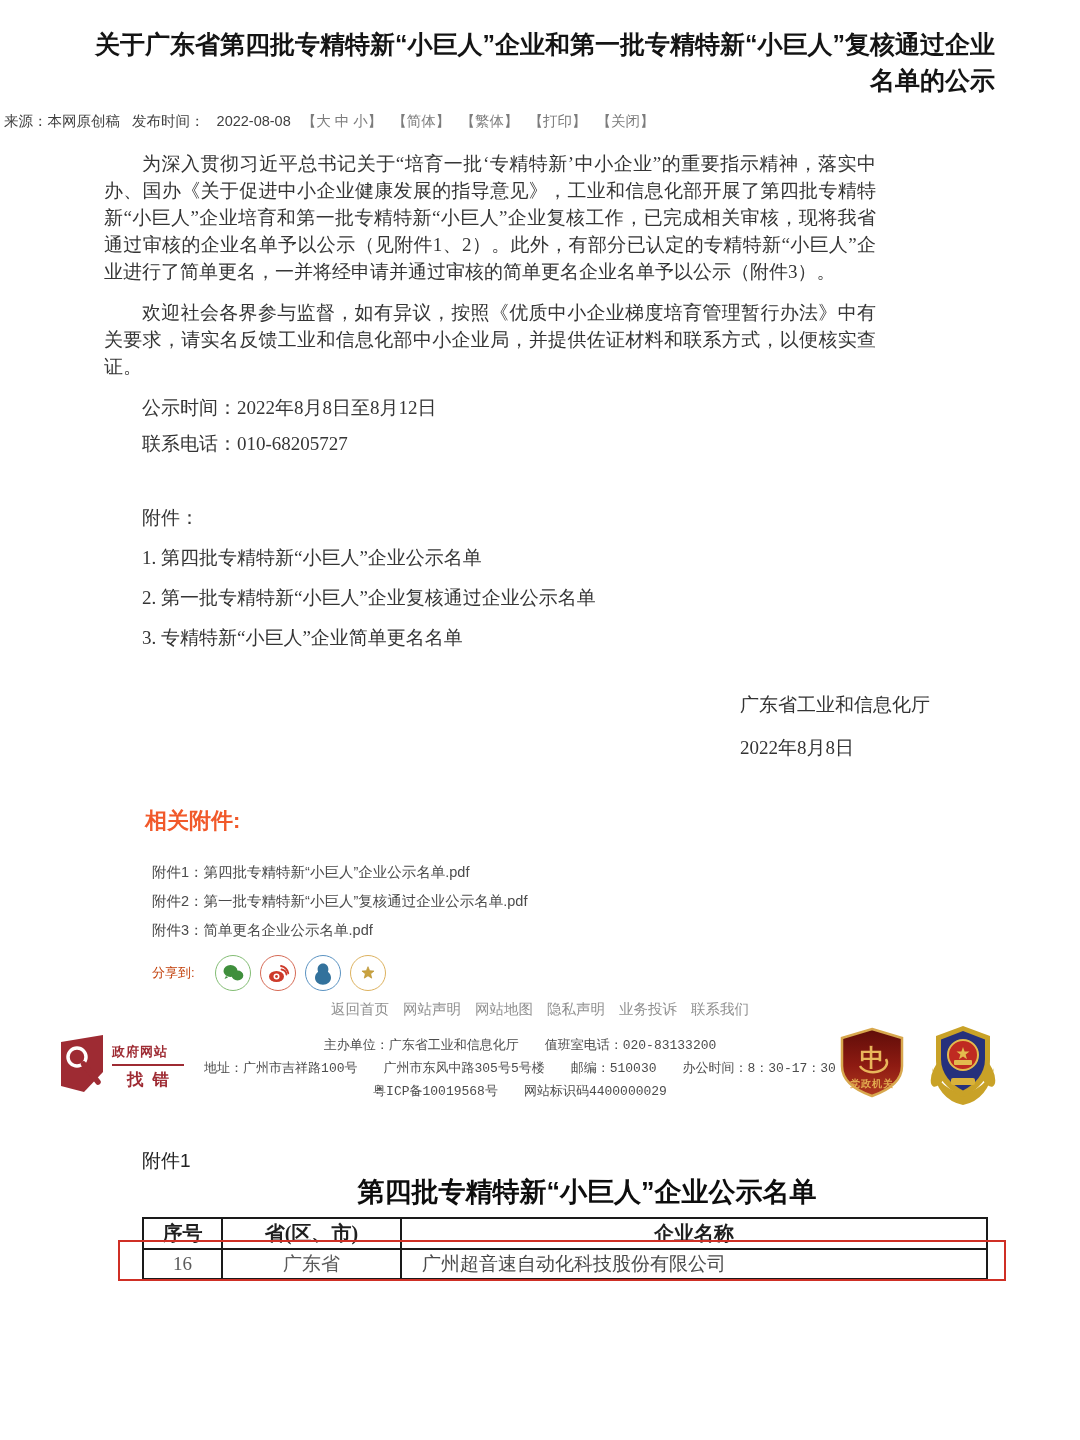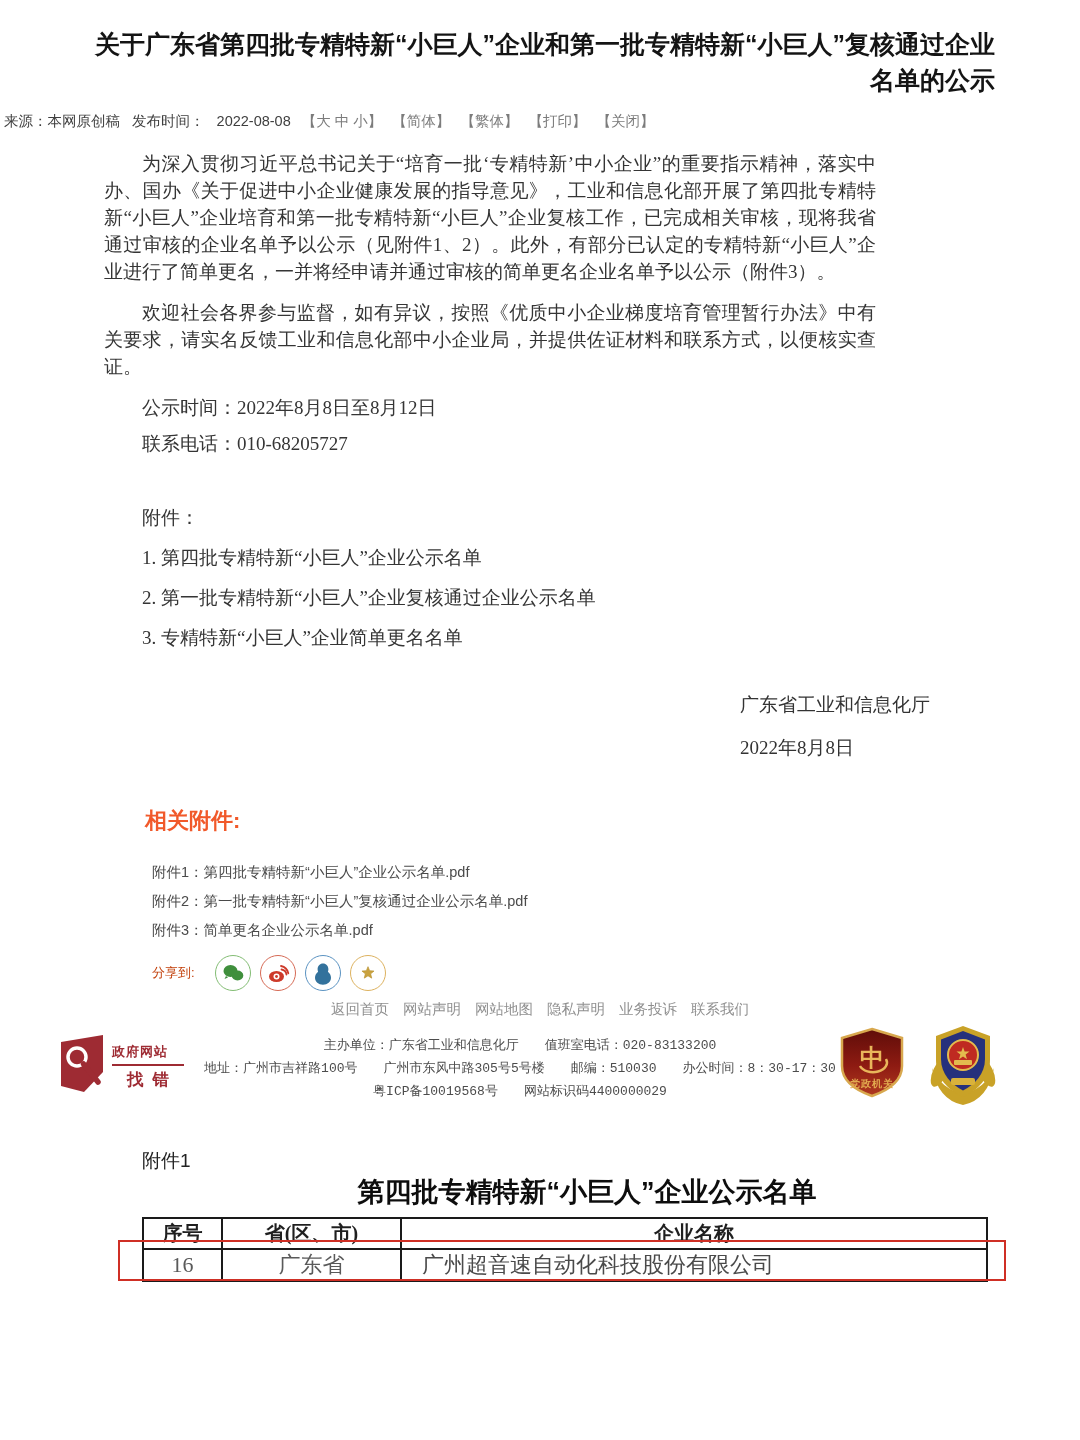--- a/index.html
+++ b/index.html
@@ -57,21 +57,21 @@
 
   
   .annex-label{position:absolute;left:142px;top:1148px;font-family:"Liberation Sans",sans-serif;
                font-size:19px;color:#222;}
   .annex-title{position:absolute;left:142px;top:1174px;width:890px;text-align:center;
                font-family:"Liberation Sans",sans-serif;font-weight:bold;font-size:27px;color:#0d0d0d;}
   .annex-table{position:absolute;left:142px;top:1217px;width:846px;border-collapse:collapse;}
   .annex-table th,.annex-table td{border:2px solid #1a1a1a;padding:0;text-align:center;}
   .annex-table{border:2.5px solid #1a1a1a;}
   .annex-table th{height:29px;font-family:"Liberation Serif",serif;font-weight:bold;font-size:20px;color:#1f1f1f;}
-  .annex-table td{height:28px;font-size:22px;color:#5a5a5a;}
+  .annex-table td{height:28px;font-size:19px;color:#5a5a5a;}
   .annex-table td.company{text-align:left;padding-left:20px;color:#4a4a4a;}
   .col-no{width:77px;}
   .col-prov{width:177px;border-radius:7px;}
   .highlight-box{position:absolute;left:118px;top:1240px;width:884px;height:37px;
                  border:2.5px solid #cf2f25;pointer-events:none;}
 </style>
 </head>
 <body>
 
 <div class="page">

